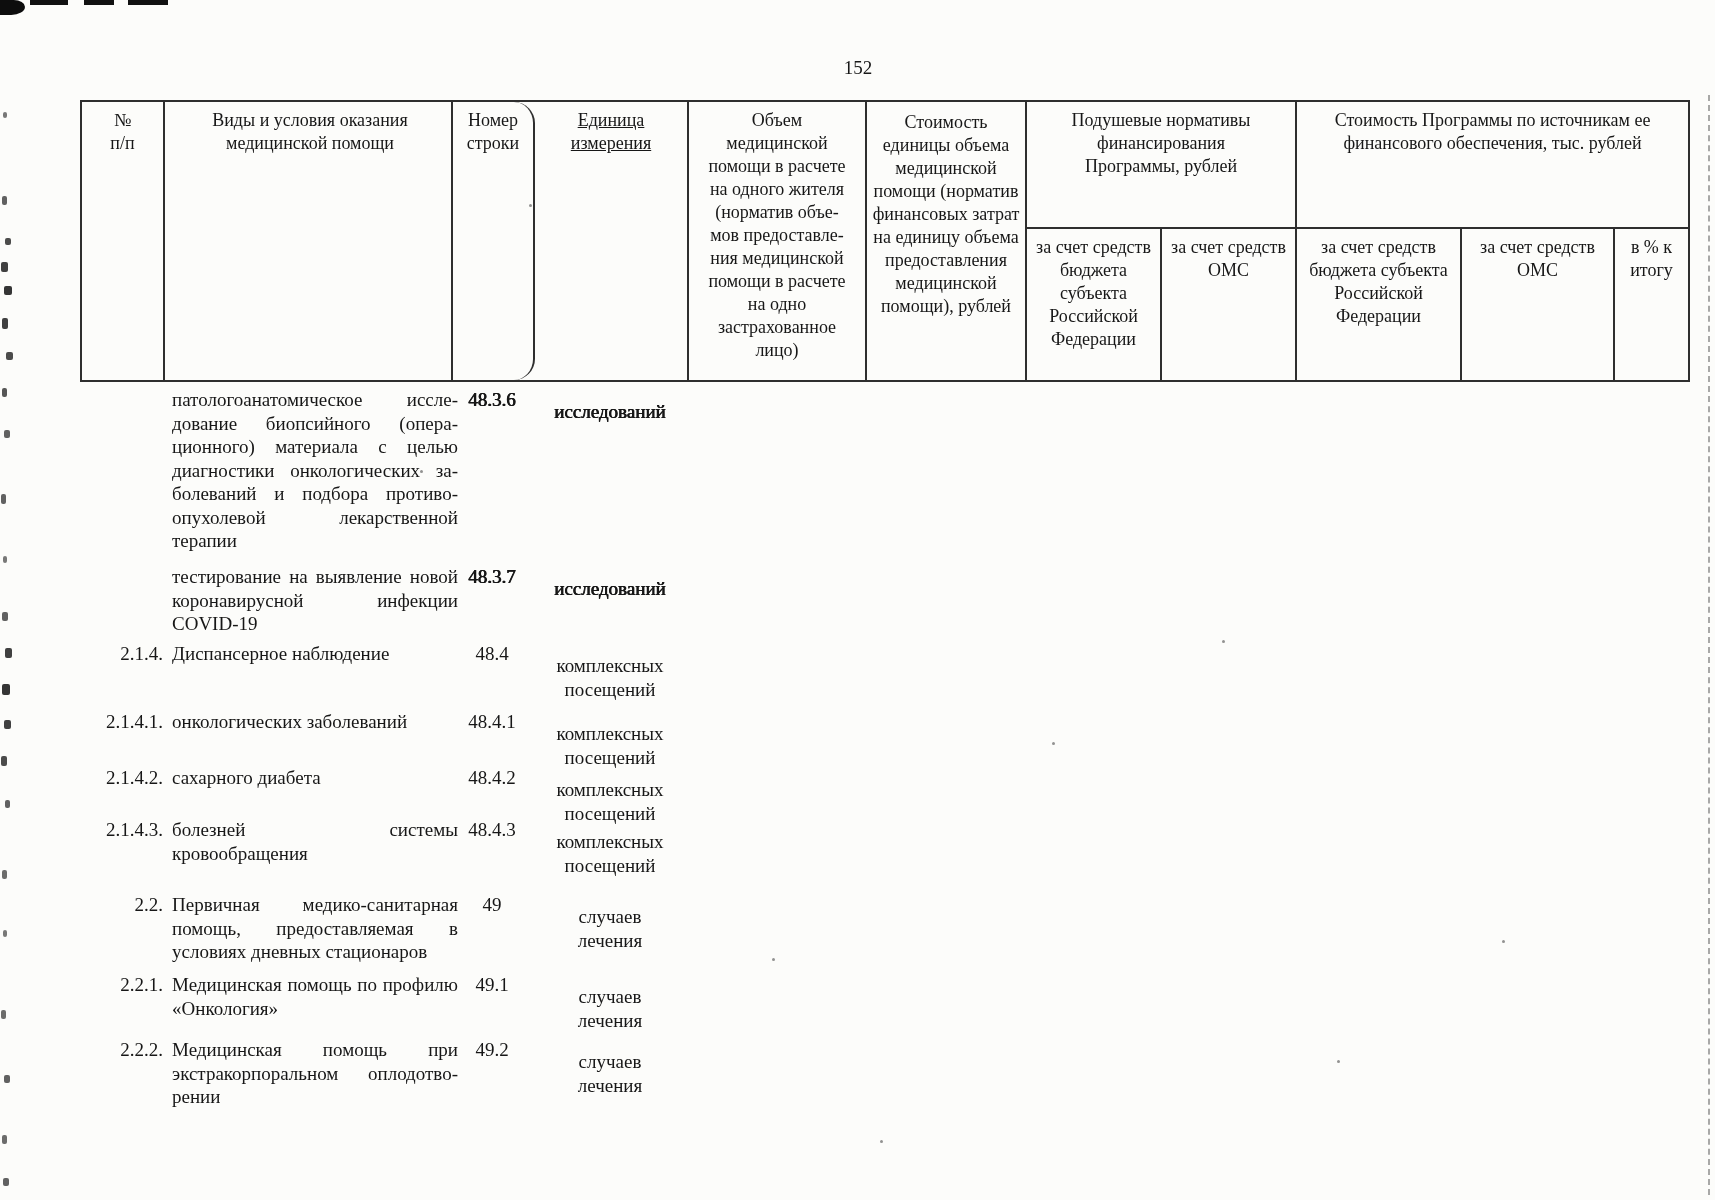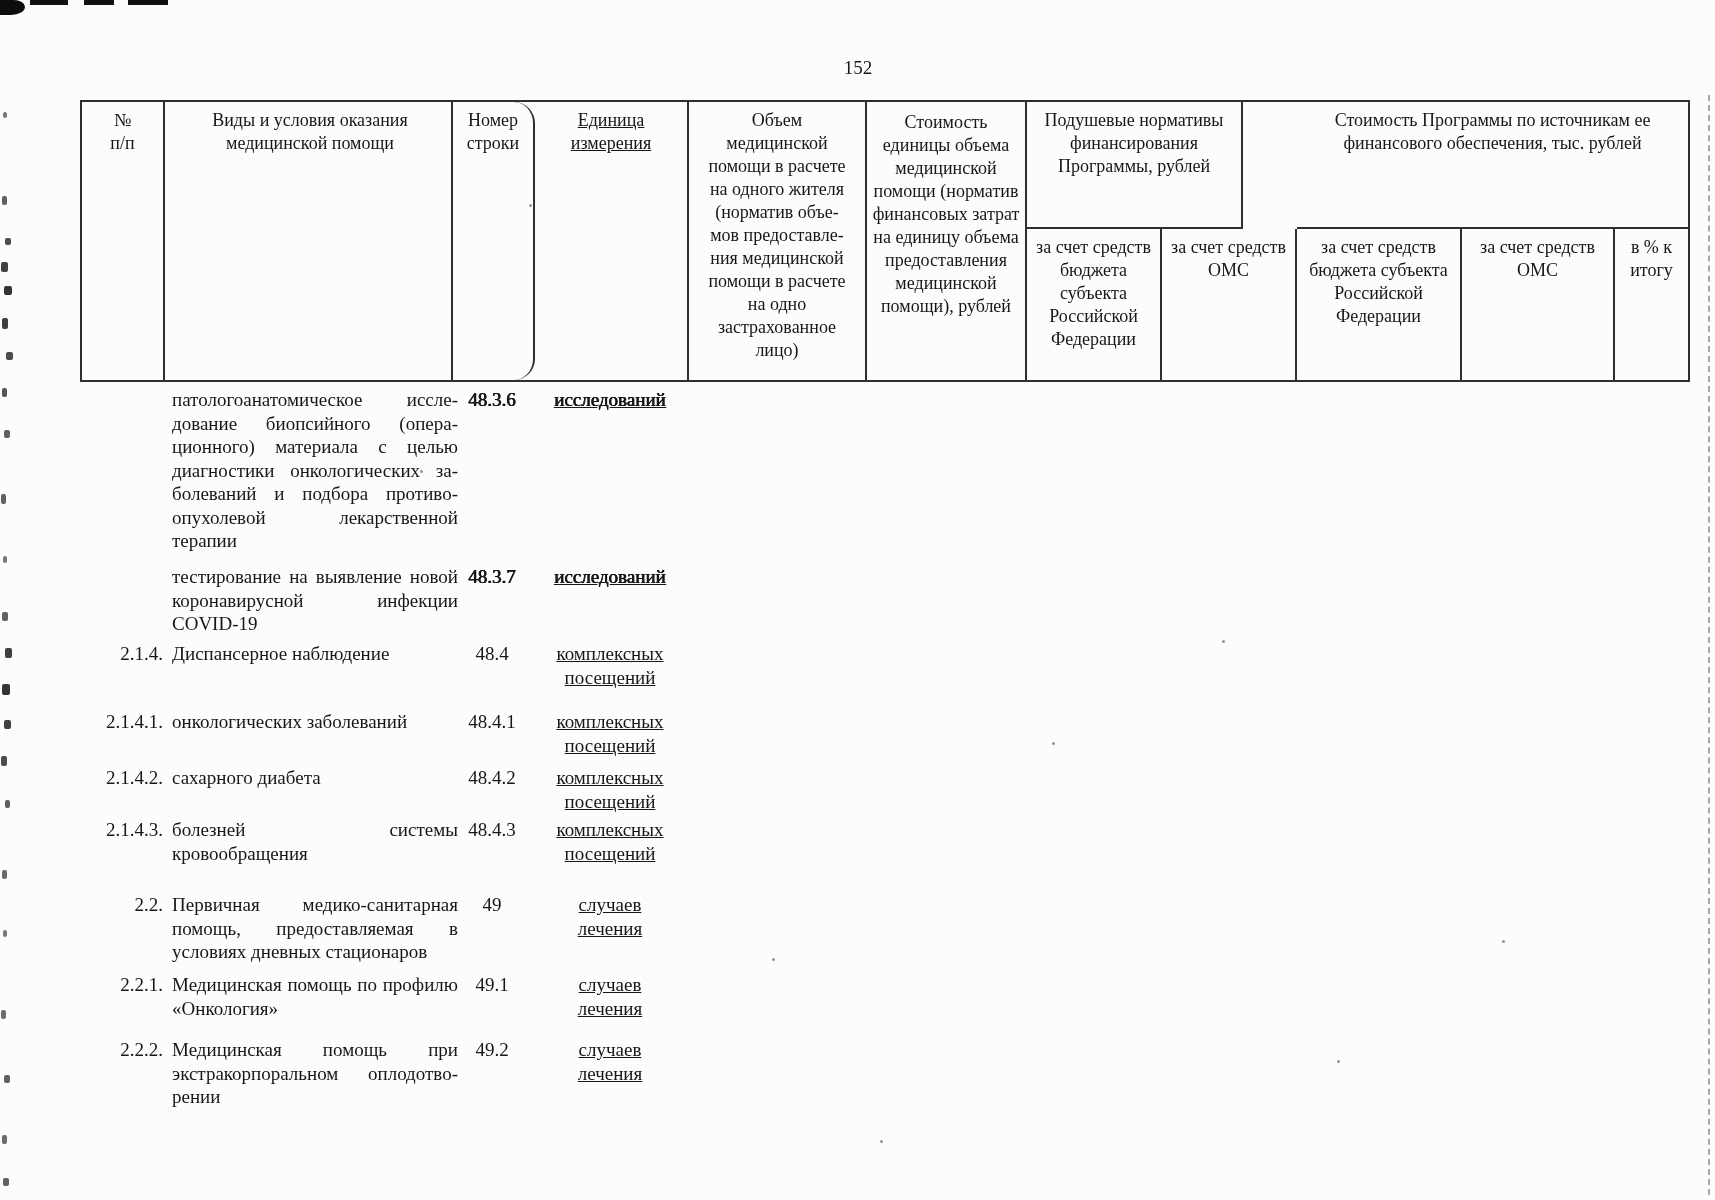--- a/index.html
+++ b/index.html
@@ -16,37 +16,37 @@
          border:2px solid #2e2e2e; box-sizing:border-box;}
   .hc{position:absolute; box-sizing:border-box; border-right:2px solid #2e2e2e;
       text-align:center; font-size:18px; line-height:23px; padding:7px 4px 0;}
   .hc .t{display:block; margin:0 auto;}
   .c1{left:0; top:0; bottom:0; width:83px; white-space:pre-line;}
   .c2{left:83px; top:0; bottom:0; width:288px;padding-left:8px;}
   .c3{left:371px; top:0; bottom:0; width:82px;border-radius:21px;}
   .c4{left:453px; top:0; bottom:0; width:154px;text-decoration:underline;}
   .c5{left:607px; top:0; bottom:0; width:178px; padding:7px 17px 0;}
   .c6{left:785px; top:0; bottom:0; width:160px; padding:9px 5px 0;}
-  .g1{left:945px; top:0; width:216px; height:127px; border-bottom:2px solid #2e2e2e;}
+  .g1{left:945px; top:0; width:270px; height:127px; border-bottom:2px solid #2e2e2e;}
   .g1 .t{max-width:200px;}
   .g1s1{left:945px; top:127px; bottom:0; width:135px;}
   .g1s2{left:1080px; top:127px; bottom:0; width:135px;}
   .g2{left:1215px; top:0; right:0; height:127px; border-right:none; border-bottom:2px solid #2e2e2e;}
   .g2 .t{max-width:386px;}
   .g2s1{left:1215px; top:127px; bottom:0; width:165px;}
   .g2s2{left:1380px; top:127px; bottom:0; width:153px;}
   .g2s3{left:1533px; top:127px; bottom:0; right:0; border-right:none;}
 
   
   .trow{position:absolute; left:80px; width:1610px; font-size:19px; line-height:23.5px;}
   .bnum {position:absolute; left:0;    width:83px;  text-align:right;}
   .bdesc{position:absolute; left:92px; width:286px; text-align:justify;}
   .bline{position:absolute; left:371px; width:82px;  text-align:center;}
   .bunit{position:absolute; left:453px; width:154px; text-align:center;}
-  .bunit .t{display:block; max-width:122px; margin:0 auto;text-decoration:underline;}
+  .bunit .t{display:block; max-width:122px; margin:12px auto;}
   .heavy{text-shadow:0.4px 0 0 currentColor, -0.25px 0 0 currentColor;}
 
   
   .blob{position:absolute; left:0; top:0; width:25px; height:15px; background:#0d0d0d;
         border-radius:0 45% 55% 0; }
   .topdash{position:absolute; top:0; height:5px; background:#111;}
   .edge-dash{position:absolute; left:1708px; top:95px; height:1100px; width:0;
              border-left:2px dashed #8c8c8c; opacity:.75;}
   .speck{position:absolute; background:#1f1f1f; border-radius:2px;}
   .dot{position:absolute; width:3px; height:3px; background:#3a3a3a; border-radius:50%; opacity:.55;}

